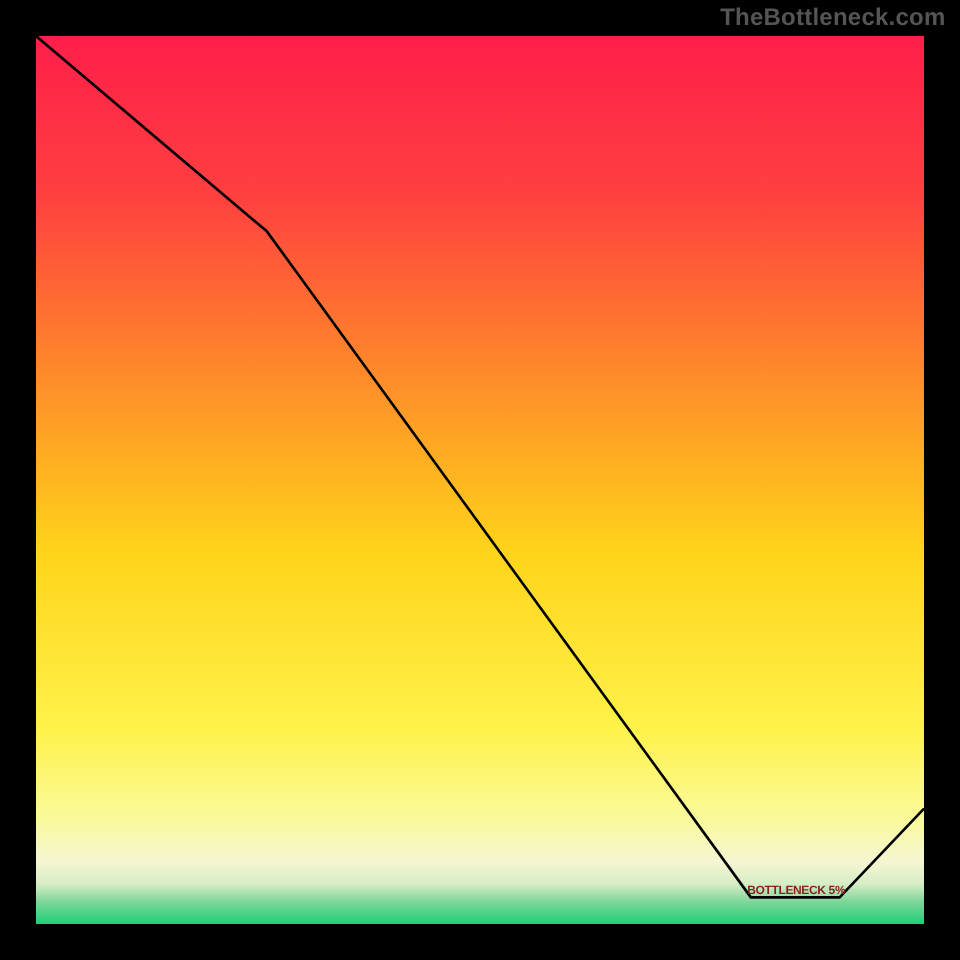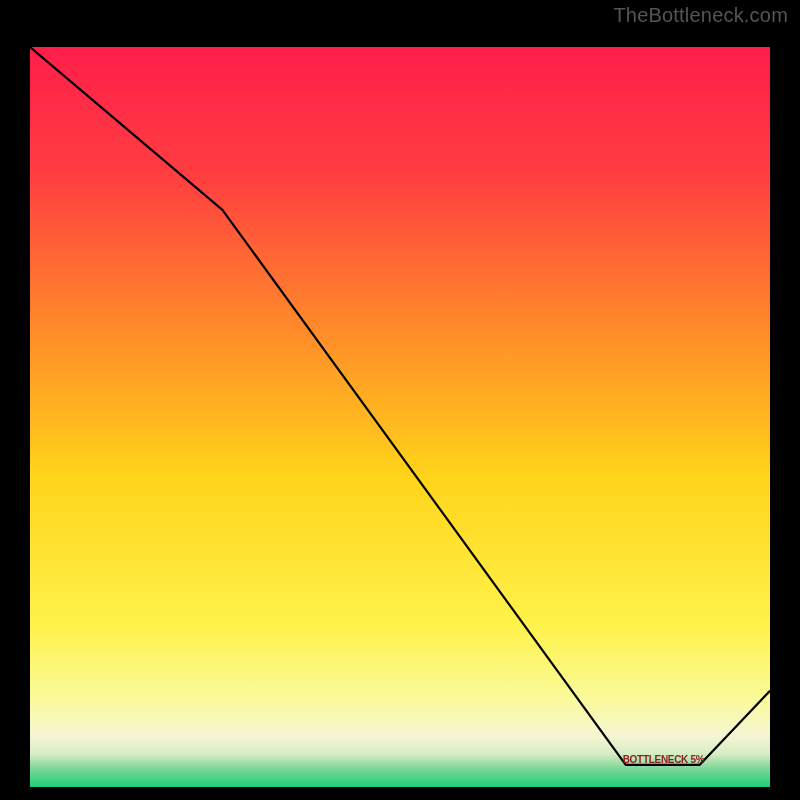--- a/index.html
+++ b/index.html
@@ -16,31 +16,30 @@
     width: 800px;
     height: 800px;
     background: #000;
   }
   .watermark {
     position: absolute;
     top: 4px;
     right: 12px;
     color: #555;
     font-size: 20px;
-    font-weight: 400;
+    font-weight: 700;
     letter-spacing: 0.2px;
     z-index: 20;
   }
   .plot-wrap {
     position: absolute;
     left: 30px;
     top: 30px;
     width: 740px;
     height: 740px;
-    margin-top: 17px;
   }
   svg.plot {
     display: block;
     width: 740px;
     height: 740px;
   }
   .annotation-label {
     position: absolute;
     color: #8e1e1e;
     font-size: 10px;

